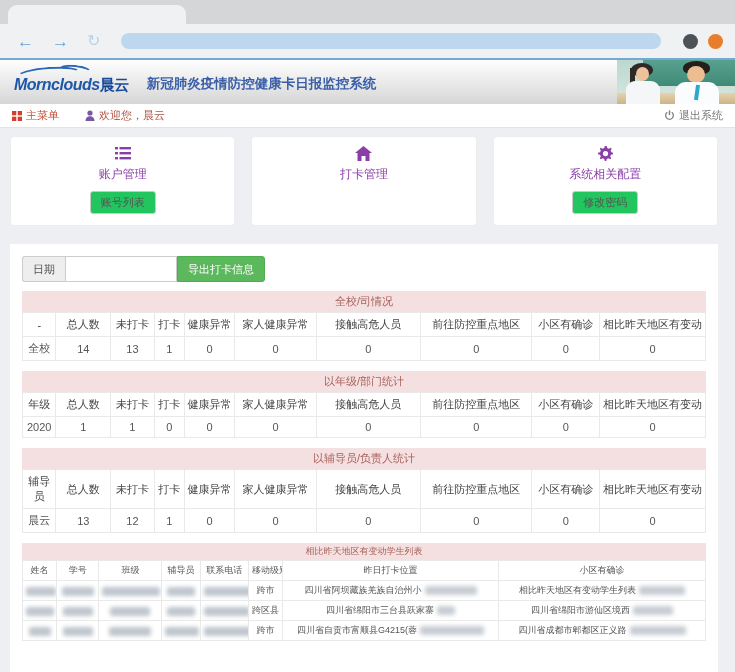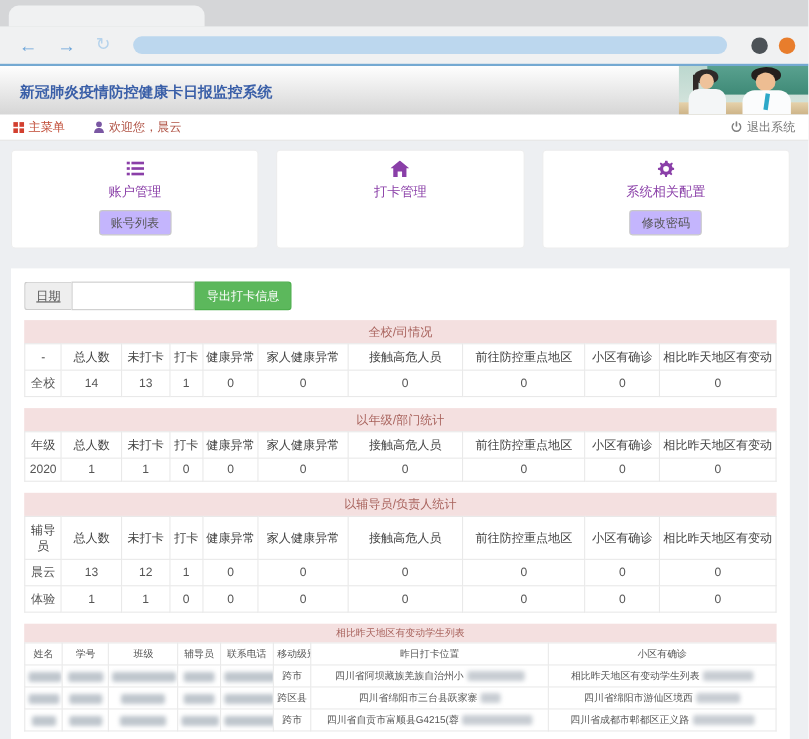--- a/index.html
+++ b/index.html
@@ -66,30 +66,30 @@
   .menu-welcome { margin-left:26px; color:#b05345; }
   .menu-logout { margin-left:auto; color:#787878;font-family:Liberation Serif, serif; }
   .mi svg { display:block; }
 
   
   .cards { display:flex; gap:16px; margin:8px 17px 0 10px; }
   .card { flex:1; background:#fff; border:1px solid #ededed; border-radius:4px;
           text-align:center; padding:9px 0 11px; }
   .card-icon { height:16px; display:flex; justify-content:center; }
   .card-title { color:#8a3fa8; font-weight:normal; font-size:12px; margin:4px 0 8px; }
-  .card-btn { font-size:11px; color:#555; background:#c4b5fd; border:1px solid #c9c9c9;
+  .card-btn { font-size:11px; color:#555; background:#22c55e; border:1px solid #c9c9c9;
               border-radius:3px; padding:3px 10px; cursor:pointer; }
 
   
   .panel { margin:18px 17px 0 10px; background:#fff; padding:12px; min-height:600px; }
 
   .dategroup { display:flex; height:26px; margin-bottom:9px; font-size:11px; }
   .addon { background:#eee; border:1px solid #ccc; border-right:none;
            border-radius:3px 0 0 3px; display:flex; align-items:center;
-           padding:0 10px; color:#555;text-decoration:underline; }
+           padding:0 10px; color:#555; }
   .dateinput { width:112px; border:1px solid #ccc; padding:0 6px; font-size:11px; outline:none; }
   .exportbtn { background:#5cb85c; border:1px solid #4cae4c; color:#fff; font-size:11px;
                padding:0 10px; border-radius:0 3px 3px 0; cursor:pointer; }
 
   .stat-table { margin-bottom:10px; }
   .tbl-title { background:#f4e0e0; color:#a8625c; font-size:11px; text-align:center; padding:3px 0; }
   .stat-table table { width:100%; border-collapse:collapse; table-layout:fixed; }
   .stat-table th, .stat-table td { border:1px solid #e9e9e9; font-size:11px; color:#555;
                                    text-align:center; padding:4px 2px; font-weight:normal; }
   .stat-table th { color:#444; }
@@ -115,20 +115,25 @@
 <div class="toolbar">
   <button class="navbtn">←</button>
   <button class="navbtn">→</button>
   <button class="navbtn refresh">↻</button>
   <div class="addressbar"></div>
   <button class="win-circle dark"></button>
   <button class="win-circle orange"></button>
 </div>
 
 <div class="site-header">
+  <div class="logo">
+    <span class="logo-arc a1"></span>
+    <span class="logo-arc a2"></span>
+    <span>Mornclouds</span><span class="cn">晨云</span>
+  </div>
   <div class="site-title">新冠肺炎疫情防控健康卡日报监控系统</div>
   <div class="photo">
     <div class="ph-bg"></div>
     <div class="ph-board"></div>
     <div class="ph-desk"></div>
     <div class="ph-p1-side"></div>
     <div class="ph-p1-hair"></div>
     <div class="ph-p1-head"></div>
     <div class="ph-p1-body"></div>
     <div class="ph-p2-hair"></div>
@@ -341,32 +346,20 @@
             <td>13</td>
             <td>12</td>
             <td>1</td>
             <td>0</td>
             <td>0</td>
             <td>0</td>
             <td>0</td>
             <td>0</td>
             <td>0</td>
           </tr>
-          <tr>
-            <td>体验</td>
-            <td>1</td>
-            <td>1</td>
-            <td>0</td>
-            <td>0</td>
-            <td>0</td>
-            <td>0</td>
-            <td>0</td>
-            <td>0</td>
-            <td>0</td>
-          </tr>
         </tbody>
       </table>
     </div>
 
   <div class="stu-table" id="students-table">
       <div class="tbl-title">相比昨天地区有变动学生列表</div>
       <table>
         <colgroup>
           <col style="width: 5%;">
           <col style="width: 6.2%;">

